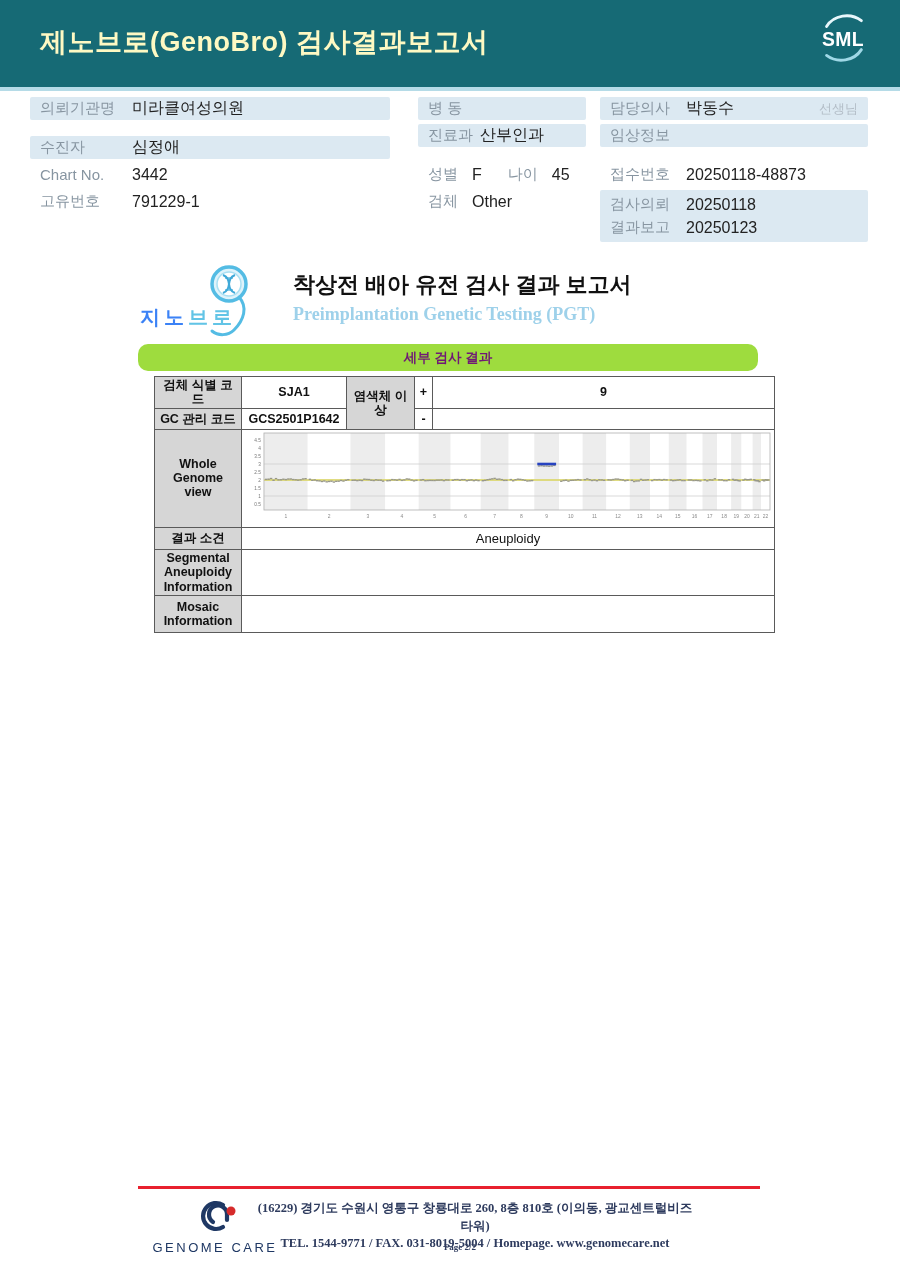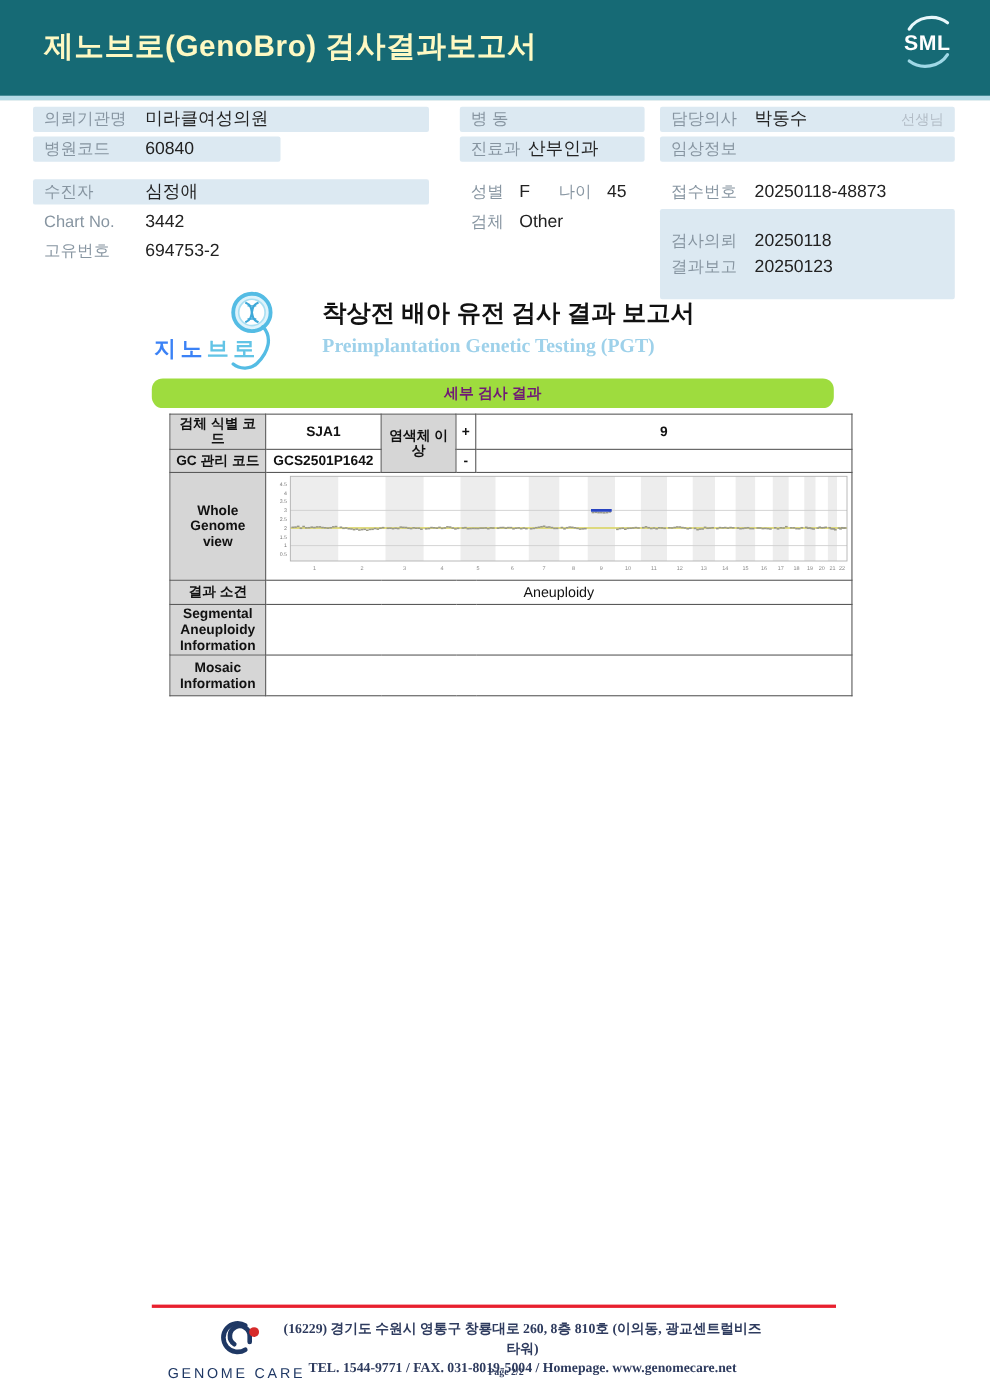--- a/index.html
+++ b/index.html
@@ -24,21 +24,21 @@
   .frow.hl{background:#dce9f2;}
   .fspacer{height:12px;}
   .flabel{color:#8795a1;font-size:15px;flex-shrink:0;}
   .fcol1 .flabel{width:92px;}
   .fcol2 .flabel{width:52px;}
   .fcol3 .flabel{width:76px;}
   .fvalue{color:#222;font-size:16px;}
   .fsuffix{margin-left:auto;color:#b3bdc7;font-size:13px;text-align:right;}
   .inlinepair .flabel{width:auto;margin-right:14px;}
   .inlinepair .fvalue{margin-right:26px;}
-  .hlblock{background:#dce9f2;border-radius:2px;padding:18px 0;}
+  .hlblock{background:#dce9f2;border-radius:2px;padding:3px 0;}
   .hlblock .frow{margin-bottom:0;background:transparent;}
   .w225{width:205px;}
 
   
   .report{position:absolute;left:138px;top:262px;width:620px;}
   .report-head{position:relative;height:78px;}
   .genobro-logo{position:absolute;left:0;top:0;width:150px;height:78px;}
   .genobro-text{position:absolute;left:2px;top:42px;font-size:20px;font-weight:bold;letter-spacing:4px;}
   .gb-green{color:#3b82f6;}
   .gb-blue{color:#62c4e6;}
@@ -87,36 +87,32 @@
     </div>
   </div>
 
   <div class="form">
 
     <div class="fcol fcol1">
       <div class="frow hl">
         <span class="flabel">의뢰기관명</span>
         <span class="fvalue">미라클여성의원</span>
       </div>
-      <div class="frow hl w225">
-        <span class="flabel">병원코드</span>
-        <span class="fvalue">60840</span>
-      </div>
       <div class="fspacer"></div>
       <div class="frow hl">
         <span class="flabel">수진자</span>
         <span class="fvalue">심정애</span>
       </div>
       <div class="frow">
         <span class="flabel">Chart No.</span>
         <span class="fvalue">3442</span>
       </div>
       <div class="frow">
         <span class="flabel">고유번호</span>
-        <span class="fvalue">694753-2</span>
+        <span class="fvalue">791229-1</span>
       </div>
     </div>
 
     <div class="fcol fcol2">
       <div class="frow hl">
         <span class="flabel">병  동</span>
         <span class="fvalue"></span>
       </div>
       <div class="frow hl">
         <span class="flabel">진료과</span>

